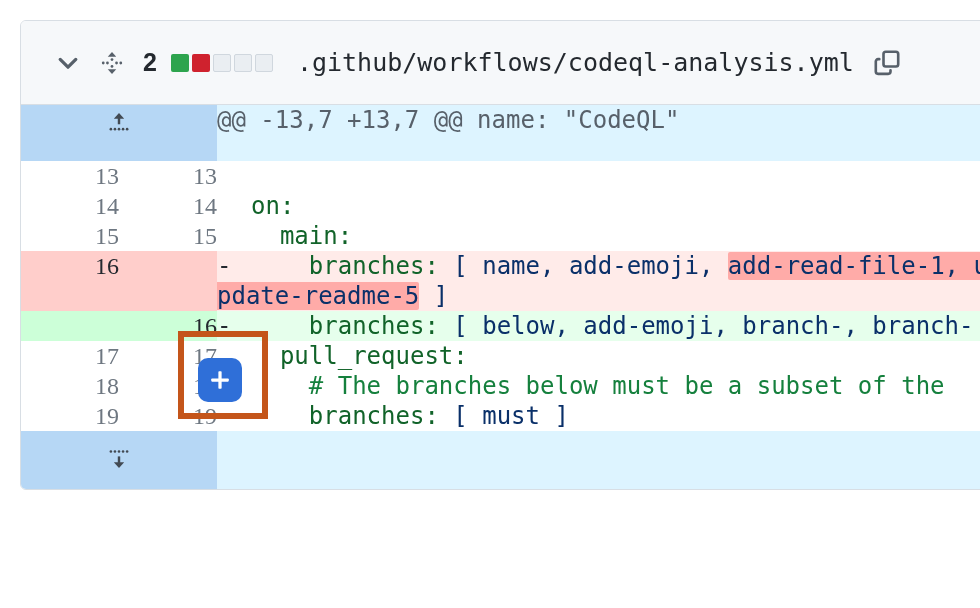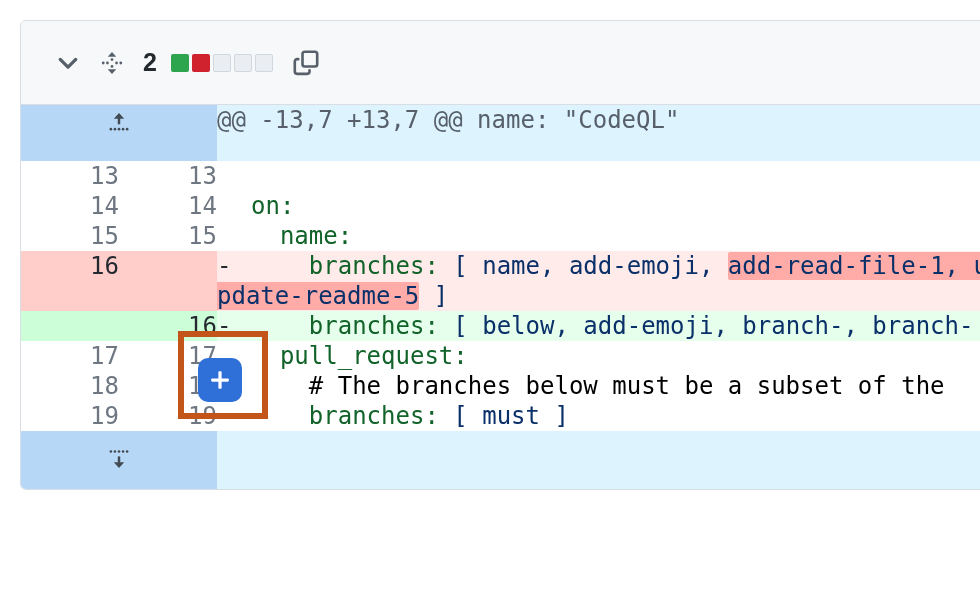--- a/index.html
+++ b/index.html
@@ -102,20 +102,21 @@
   #diff-table td { padding: 0; vertical-align: top; }
 
   .ln {
     text-align: right;
     padding: 5px 18px 5px 0;
     color: #6e7781;
     font-size: 24px;
     line-height: 30px;
     white-space: nowrap;
     user-select: none;
+    font-family: Liberation Serif, serif;
   }
   .code {
     padding: 5px 0 5px 10px;
     line-height: 30px;
     color: #24292f;
     white-space: pre-wrap;
     word-break: break-all;
     overflow: hidden;
   }
   .marker {
@@ -162,21 +163,21 @@
     align-items: center;
     justify-content: center;
     color: #424a53;
     width: 34px;
     height: 34px;
   }
 
   
   .s-key  { color: #116329; margin-top: 20px; }
   .s-str  { color: #0a3069; }
-  .s-com  { color: #000000; }
+  .s-com  { color: #15803d; }
 
   
   #add-comment-button {
     position: absolute;
     left: 198px;
     top: 358px;
     width: 44px;
     height: 44px;
     border-radius: 10px;
     background: #2f6fd8;
@@ -229,20 +230,21 @@
     <span id="file-change-count">2</span>
 
     <span id="diffstat">
       <span class="dsq add"></span>
       <span class="dsq del"></span>
       <span class="dsq neutral"></span>
       <span class="dsq neutral"></span>
       <span class="dsq neutral"></span>
     </span>
 
+    <span id="file-path">.github/workflows/codeql-analysis.yml</span>
 
     <span id="copy-path-button">
       <svg width="28" height="28" viewBox="0 0 16 16" fill="none" aria-hidden="true">
         <rect x="6.0" y="1.6" width="8.4" height="8.4" rx="1.3" stroke="#57606a" stroke-width="1.5"></rect>
         <path d="M10.0 12.2 V12.9 a1.3 1.3 0 0 1 -1.3 1.3 H2.9 a1.3 1.3 0 0 1 -1.3 -1.3 V7.1 a1.3 1.3 0 0 1 1.3 -1.3 H3.6" stroke="#57606a" stroke-width="1.5" stroke-linecap="round" stroke-linejoin="round"></path>
       </svg>
     </span>
   </div>
 
   <table id="diff-table">
@@ -276,21 +278,21 @@
           <td class="code"><span class="marker"></span><span></span></td>
         </tr>
         <tr class="ctx">
           <td class="ln">14</td>
           <td class="ln">14</td>
           <td class="code"><span class="marker"></span><span class="s-key">on</span><span class="s-key">:</span></td>
         </tr>
         <tr class="ctx">
           <td class="ln">15</td>
           <td class="ln">15</td>
-          <td class="code"><span class="marker"></span><span>  </span><span class="s-key">name</span><span class="s-key">:</span></td>
+          <td class="code"><span class="marker"></span><span>  </span><span class="s-key">main</span><span class="s-key">:</span></td>
         </tr>
         <tr class="del">
           <td class="ln">16</td>
           <td class="ln"></td>
           <td class="code"><span class="marker">-</span><span>    </span><span class="s-key">branches</span><span class="s-key">:</span><span> </span><span class="s-str">[ name, add-emoji, </span><span class="s-str word-del">add-read-file-1, update-readme-5</span><span class="s-str"> ]</span></td>
         </tr>
         <tr class="add">
           <td class="ln"></td>
           <td class="ln">16</td>
           <td class="code"><span class="marker">-</span><span>    </span><span class="s-key">branches</span><span class="s-key">:</span><span> </span><span class="s-str">[ below, add-emoji, branch-, branch-</span></td>

